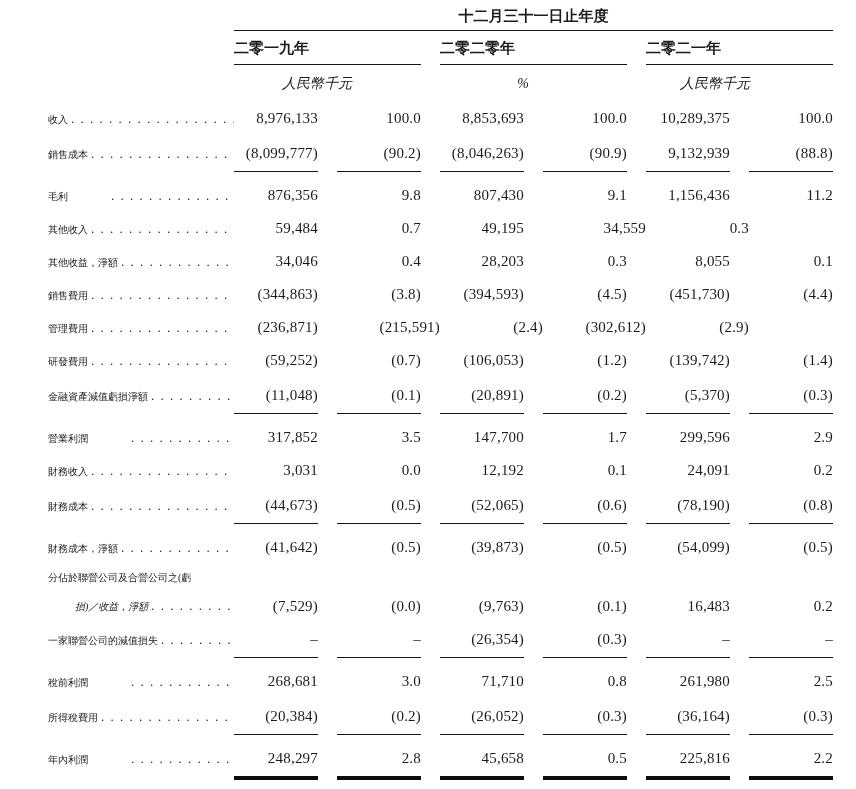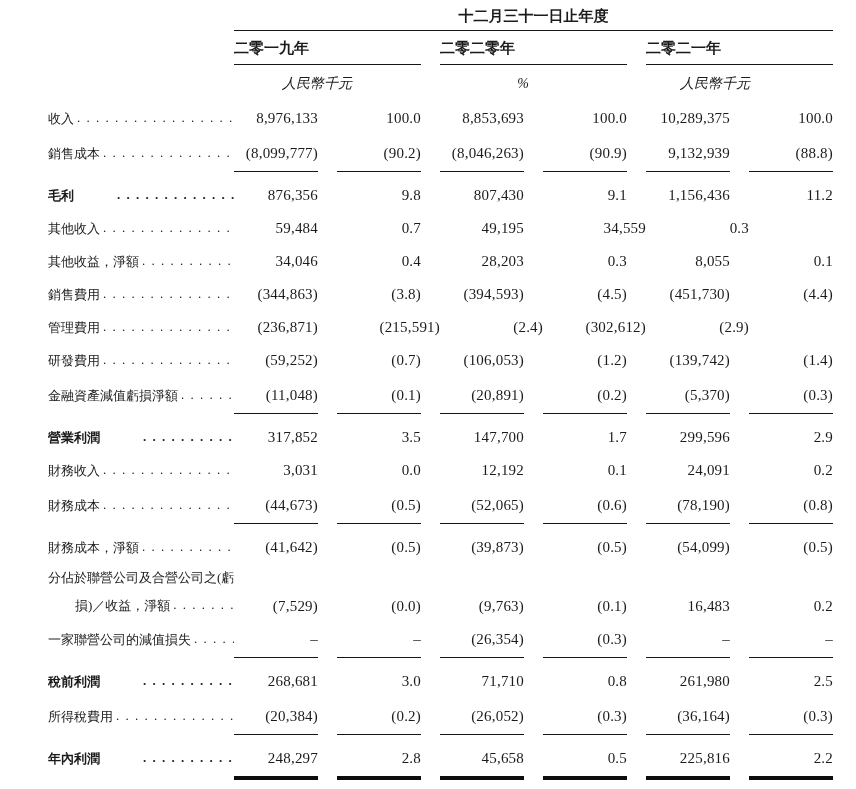--- a/index.html
+++ b/index.html
@@ -31,24 +31,24 @@
   .row.gap-above { margin-top:7px; }
   .row.compact { height:27px; }
   .row.second-line { height:30px; }
 
   .cell.num {
     align-self:stretch; display:flex; align-items:center; justify-content:flex-end;
     font-size:15px; letter-spacing:0.2px; white-space:nowrap;
   }
   .row.ruled .cell.num { border-bottom:1.6px solid #161616; }
 
-  .cell.label { display:flex; align-items:flex-start; overflow:hidden; white-space:nowrap; font-size:13px; }
-  .row.bold .cell.label { font-weight:bold;gap:40px; }
+  .cell.label { display:flex; align-items:flex-end; overflow:hidden; white-space:nowrap; font-size:10px; }
+  .row.bold .cell.label { font-weight:normal;gap:40px; }
   .row.label-only .cell.label { grid-column:1 / -1; }
-  .row.indent .label-text { padding-left:27px; }
+  .row.indent .label-text { padding-left:27px;font-style:italic; }
 
   .leader { flex:1 1 auto; overflow:hidden; margin-left:3px; min-width:0; }
   .leader::after {
     content:". . . . . . . . . . . . . . . . . . . . . . . . . . . . . . . . . . . . . . . . . . . . . . . . . .";
     font-size:13px; letter-spacing:1.5px; color:#222;
   }
 
   .double-rule-row { height:12px; align-items:start; }
   .cell.dbl { align-self:start; margin-top:1px; height:2.5px; border-top:3.5px solid #0d0d0d; border-bottom:1.6px solid #0d0d0d; }
 </style>

